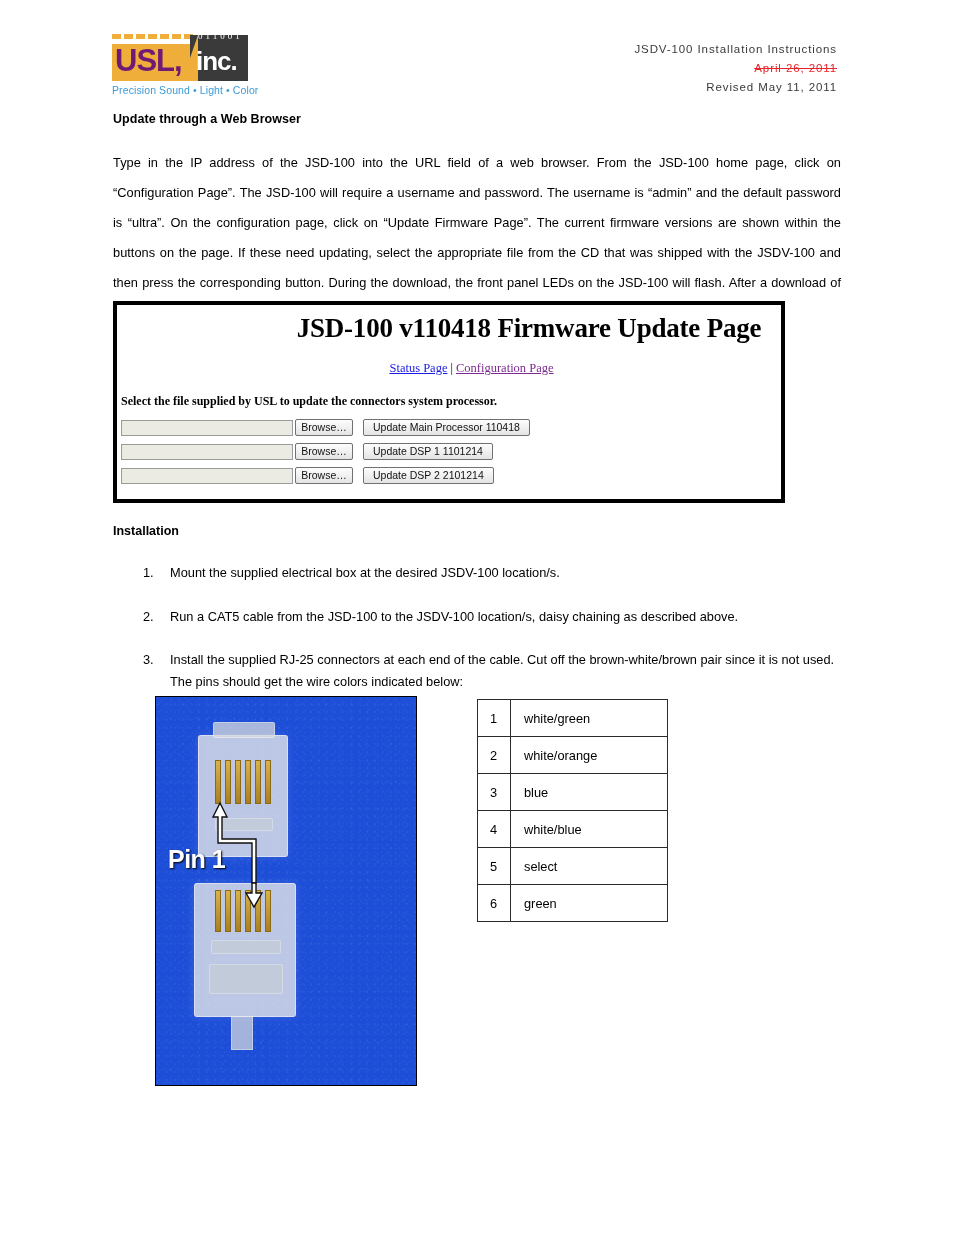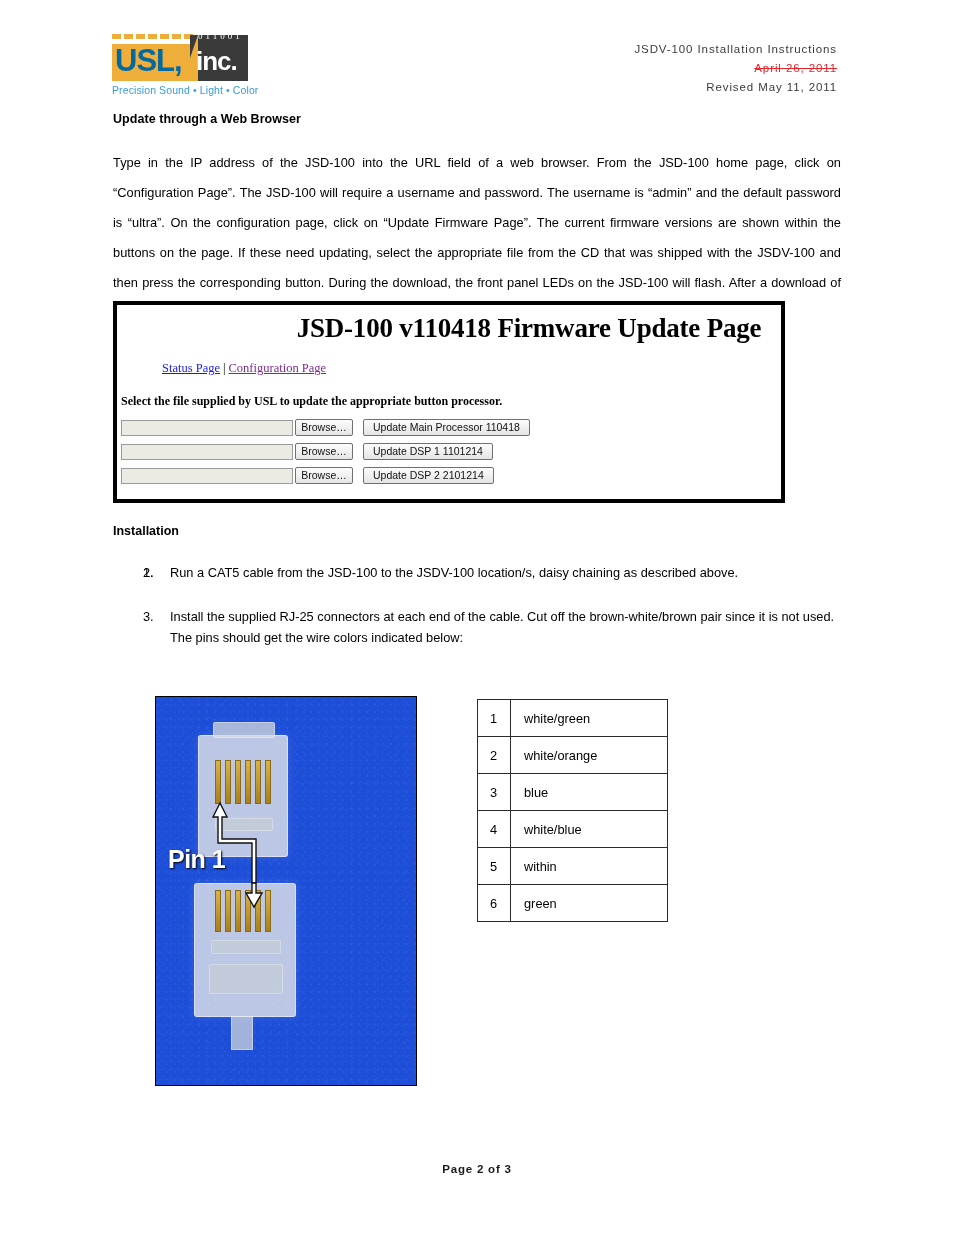--- a/index.html
+++ b/index.html
@@ -82,21 +82,21 @@
     border-left: 16px solid transparent;
     border-bottom: 46px solid #EFAE3A;
     z-index: 3;
   }
   .logo-usl {
     position: absolute;
     left: 3px; top: -1px;
     font-family: "Liberation Sans", sans-serif;
     font-size: 31px;
     font-weight: bold;
-    color: #0369a1;
+    color: #701a75;
     letter-spacing: -1px;
     line-height: 36px;
     z-index: 4;
   }
   .logo-inc {
     position: absolute;
     left: 84px; top: 1px;
     font-family: "Liberation Sans", sans-serif;
     font-size: 26px;
     font-weight: bold;
@@ -163,21 +163,21 @@
     font-family: "Liberation Serif", serif;
     font-size: 27px;
     font-weight: bold;
     text-align: center;
     white-space: nowrap;
     margin: 8px 0 0 0;
     padding-left: 160px;
     letter-spacing: -0.2px;
   }
   .ss-links {
-    text-align: left;
+    text-align: center;
     font-family: "Liberation Serif", serif;
     font-size: 12.5px;
     margin-top: 17px;
     padding-left: 45px;
   }
   .ss-links a {
     text-decoration: underline;
   }
   .link-status { color: #1a1ae0; }
   .link-sep { color: #000000; text-decoration: none; padding: 0 3px; }
@@ -404,21 +404,21 @@
   <div class="content">
     <h2 class="section-title">Update through a Web Browser</h2>
     <p class="body-para">Type in the IP address of the JSD-100 into the URL field of a web browser.  From the JSD-100 home page, click on “Configuration Page”.  The JSD-100 will require a username and password.  The username is “admin” and the default password is “ultra”.  On the configuration page, click on “Update Firmware Page”.  The current firmware versions are shown within the buttons on the page.  If these need updating, select the appropriate file from the CD that was shipped with the JSDV-100 and then press the corresponding button.  During the download, the front panel LEDs on the JSD-100 will flash.  After a download of the PIC, the JSD-100 will reset to start executing the new code.  The browser will disconnect at that time.</p>
   </div>
 
   <div class="screenshot">
     <div class="ss-title">JSD-100 v110418 Firmware Update Page</div>
     <div class="ss-links">
       <a class="link-status" href="#">Status Page</a><span class="link-sep">|</span><a class="link-config" href="#">Configuration Page</a>
     </div>
-    <div class="ss-instruct">Select the file supplied by USL to update the appropriate button processor.</div>
+    <div class="ss-instruct">Select the file supplied by USL to update the connectors system processor.</div>
     <div class="ss-rows">
 
       <div class="ss-row">
         <div class="ss-file"></div>
         <div class="ss-browse">Browse…</div>
         <div class="ss-update">Update Main Processor 110418</div>
       </div>
 
       <div class="ss-row">
         <div class="ss-file"></div>
@@ -433,20 +433,21 @@
       </div>
 
     </div>
   </div>
 
   <div class="install-block">
     <h2 class="install-title">Installation</h2>
     <ol class="steps">
       <li>
         <span class="num">1.</span>
+        <span>Mount the supplied electrical box at the desired JSDV-100 location/s.</span>
       </li>
       <li>
         <span class="num">2.</span>
         <span>Run a CAT5 cable from the JSD-100 to the JSDV-100 location/s, daisy chaining as described above.</span>
       </li>
       <li>
         <span class="num">3.</span>
         <span>Install the supplied RJ-25 connectors at each end of the cable. Cut off the brown-white/brown pair since it is not used.  The pins should get the wire colors indicated below:</span>
       </li>
     </ol>
@@ -503,26 +504,23 @@
       <tr>
         <td class="pin-num">3</td>
         <td class="pin-color">blue</td>
       </tr>
       <tr>
         <td class="pin-num">4</td>
         <td class="pin-color">white/blue</td>
       </tr>
       <tr>
         <td class="pin-num">5</td>
-        <td class="pin-color">within</td>
+        <td class="pin-color">select</td>
       </tr>
       <tr>
         <td class="pin-num">6</td>
         <td class="pin-color">green</td>
       </tr>
     </tbody>
   </table>
 
-  <div class="footer">
-    <span>Page 2 of 3</span>
-  </div>
 
 </div>
 
 </body></html>

